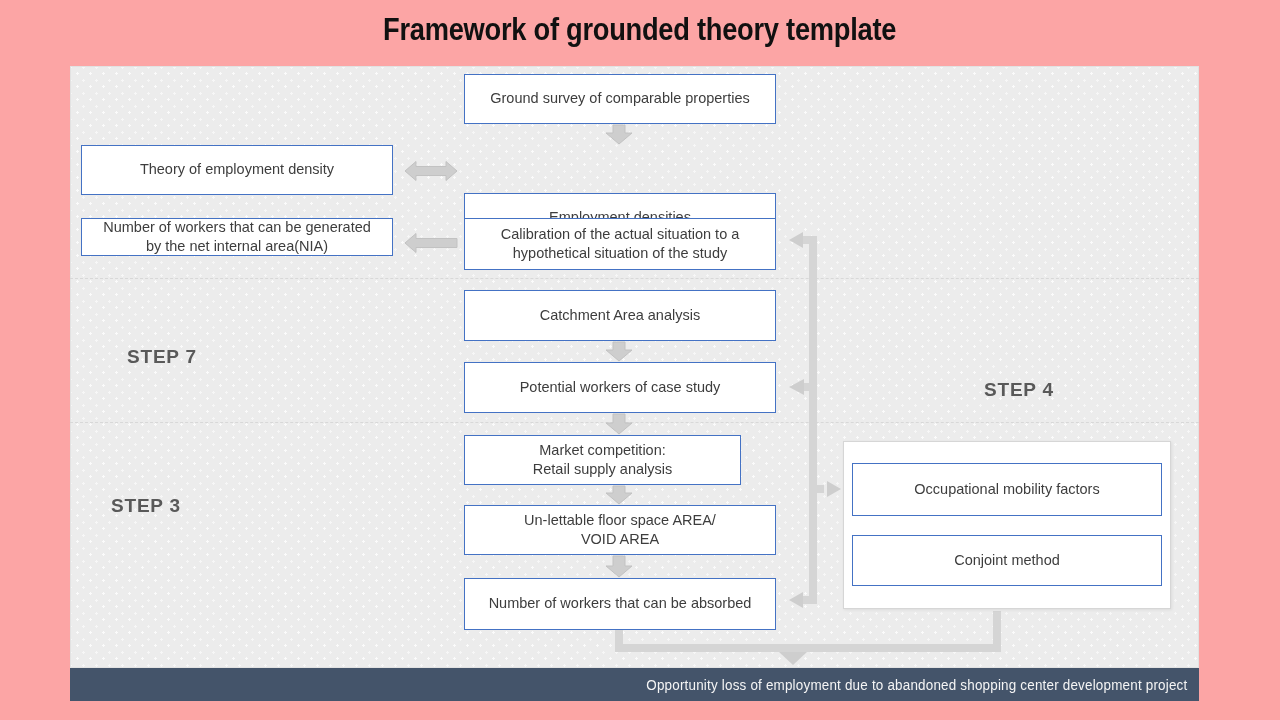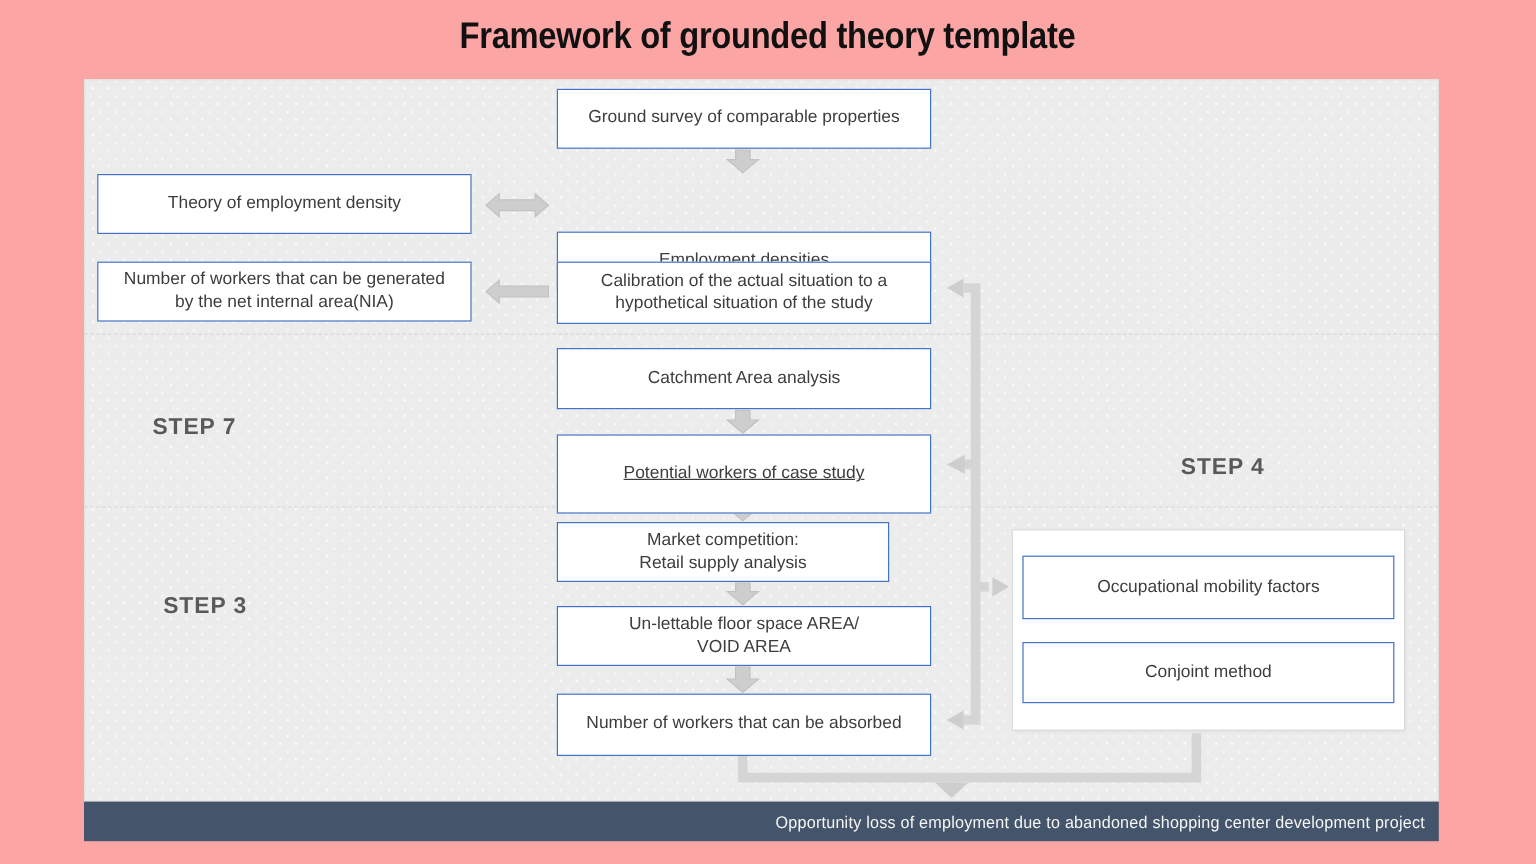--- a/index.html
+++ b/index.html
@@ -46,21 +46,21 @@
 
   <div class="title-wrap">
     <span class="title">Framework of grounded theory template</span>
   </div>
 
   <div class="panel"></div>
   <div class="band-line" style="top:278px;"></div>
   <div class="band-line" style="top:422px;"></div>
 
   <div class="step-label" style="left:127px;top:346px;">STEP 7</div>
-  <div class="step-label" style="left:136px;top:495px;text-align:center;">STEP 3</div>
+  <div class="step-label" style="left:111px;top:495px;text-align:center;">STEP 3</div>
   <div class="step-label" style="left:984px;top:379px;">STEP 4</div>
 
   <svg class="overlay" viewBox="0 0 1280 720">
 
     <g fill="#cecece" stroke="#c2c2c2" stroke-width="1">
       <path d="M613,125 L625,125 L625,133 L632,133 L619,144 L606,133 L613,133 Z"></path>
       <path d="M613,196 L625,196 L625,206 L632,206 L619,217 L606,206 L613,206 Z"></path>
       <path d="M613,342 L625,342 L625,350 L632,350 L619,361 L606,350 L613,350 Z"></path>
       <path d="M613,414 L625,414 L625,423 L632,423 L619,434 L606,423 L613,423 Z"></path>
       <path d="M613,486 L625,486 L625,493 L632,493 L619,504 L606,493 L613,493 Z"></path>
@@ -84,29 +84,29 @@
       <path d="M789,600 L803,592 L803,608 Z"></path>
       <path d="M841,489 L827,481 L827,497 Z"></path>
       <path d="M779,652 L807,652 L793,665 Z"></path>
     </g>
   </svg>
 
   <div class="box" style="left:464px;top:74px;width:312px;height:50px;">Ground survey of comparable properties</div>
   <div class="box" style="left:464px;top:145px;width:312px;height:50px;margin-top:48px;">Employment densities</div>
   <div class="box" style="left:464px;top:218px;width:312px;height:52px;">Calibration of the actual situation to a hypothetical situation of the study</div>
   <div class="box" style="left:464px;top:290px;width:312px;height:51px;">Catchment Area analysis</div>
-  <div class="box" style="left:464px;top:362px;width:312px;height:66px;text-decoration:underline;">Potential workers of case study</div>
+  <div class="box" style="left:464px;top:362px;width:312px;height:51px;">Potential workers of case study</div>
   <div class="box" style="left:464px;top:435px;width:277px;height:50px;">Market competition:
 Retail supply analysis</div>
   <div class="box" style="left:464px;top:505px;width:312px;height:50px;">Un-lettable floor space AREA/
 VOID AREA</div>
   <div class="box" style="left:464px;top:578px;width:312px;height:52px;">Number of workers that can be absorbed</div>
 
   <div class="box" style="left:81px;top:145px;width:312px;height:50px;">Theory of employment density</div>
-  <div class="box" style="left:81px;top:218px;width:312px;height:50px;">Number of workers that can be generated by the net internal area(NIA)</div>
+  <div class="box" style="left:81px;top:218px;width:312px;height:38px;">Number of workers that can be generated by the net internal area(NIA)</div>
 
   <div class="group-box" style="left:843px;top:441px;width:328px;height:168px;"></div>
   <div class="box" style="left:852px;top:463px;width:310px;height:53px;">Occupational mobility factors</div>
   <div class="box" style="left:852px;top:535px;width:310px;height:51px;">Conjoint method</div>
 
   <div class="footer">
     <span class="footer-text">Opportunity loss of employment due to abandoned shopping center development project</span>
   </div>
 
 </div>

